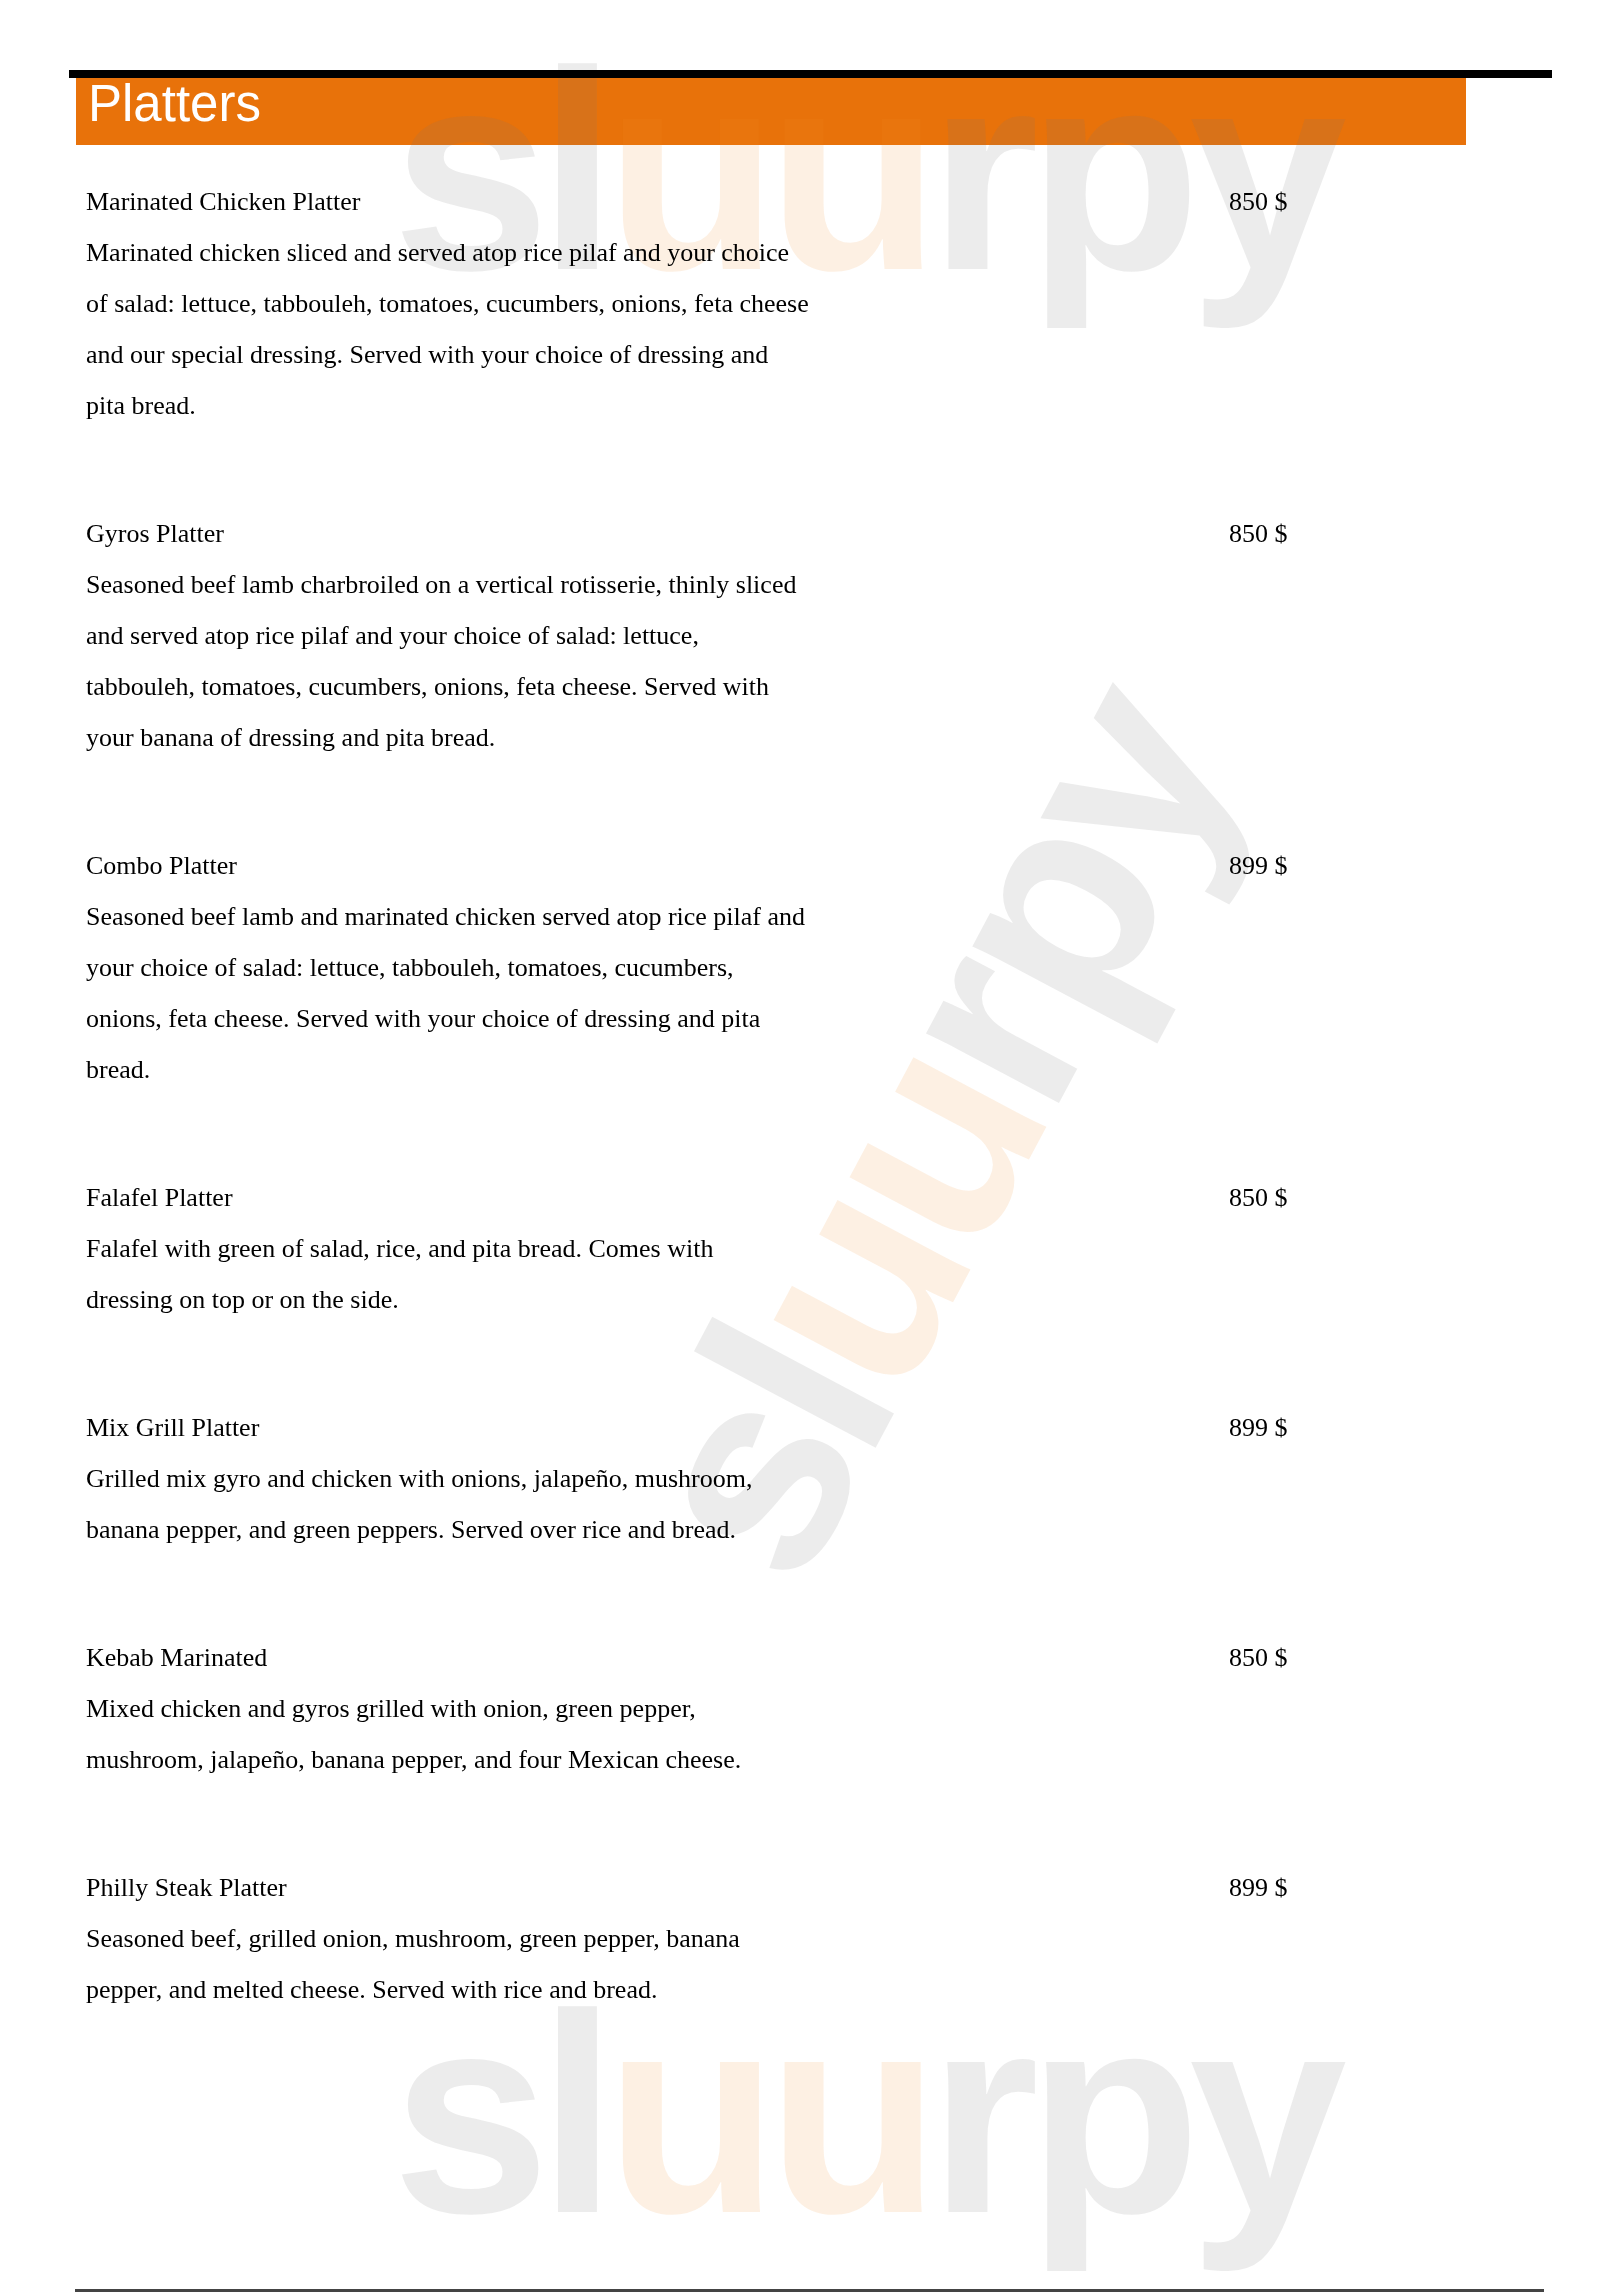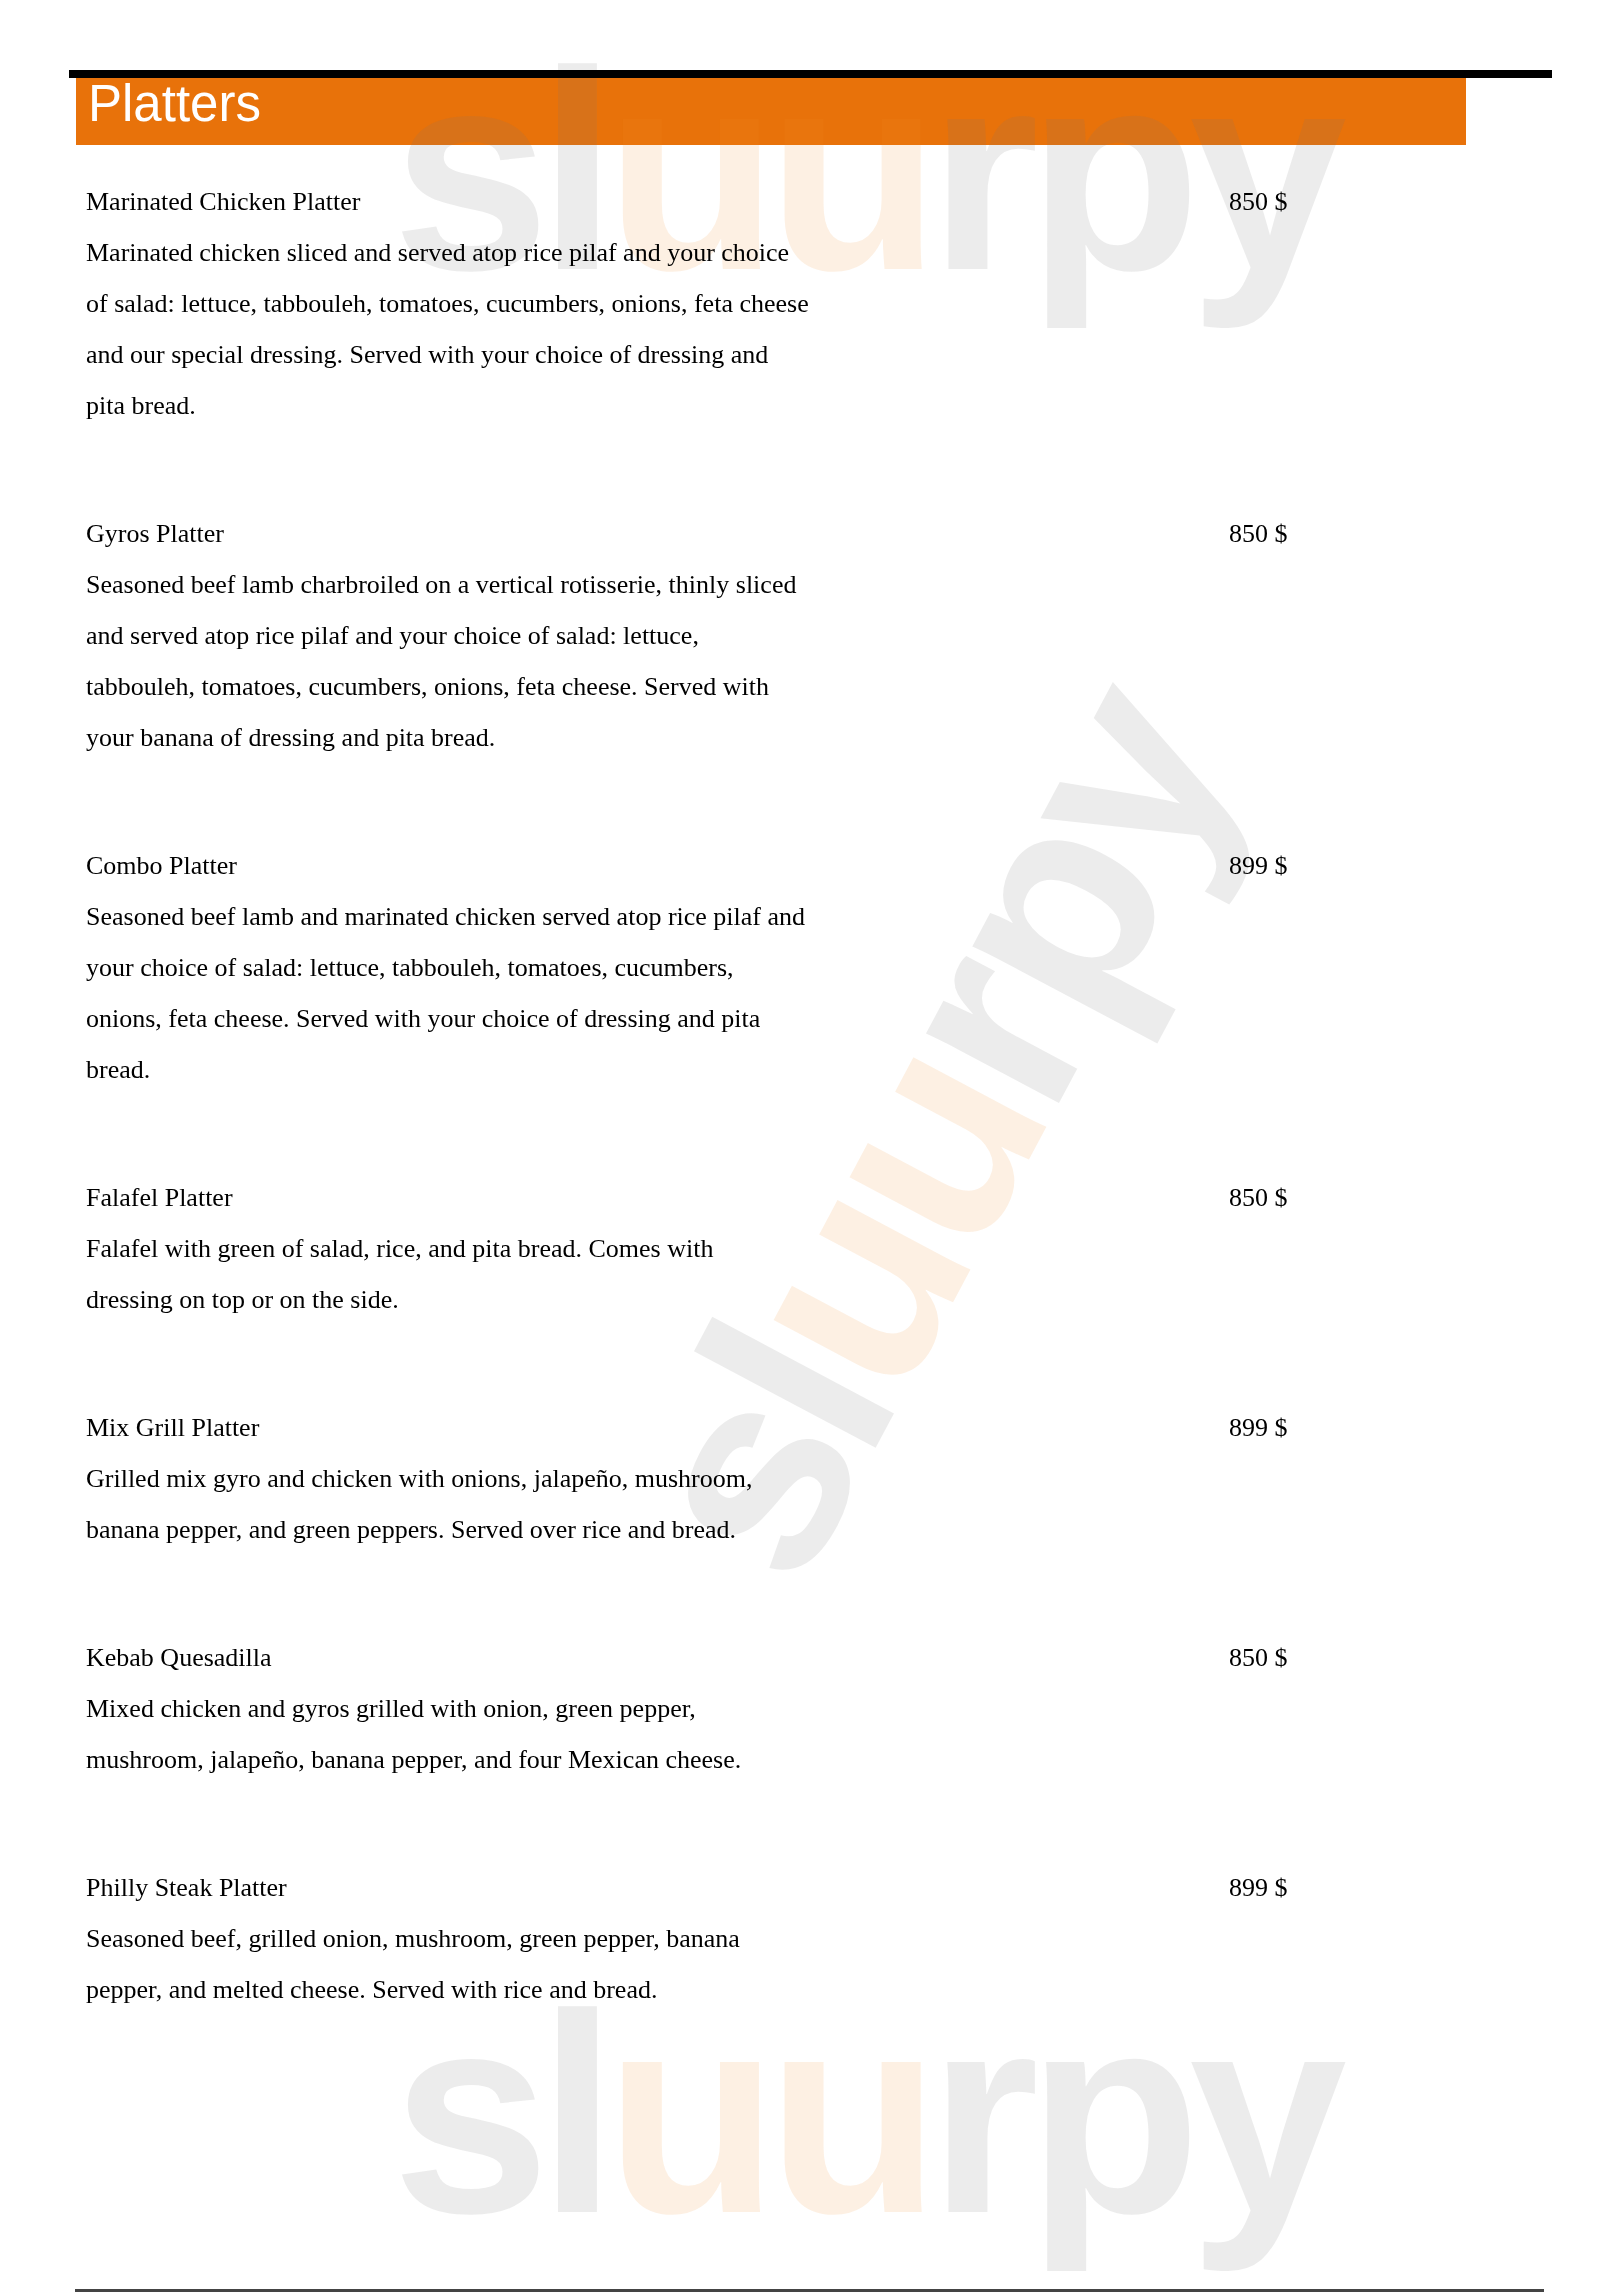--- a/index.html
+++ b/index.html
@@ -68,21 +68,21 @@
   </div>
 
   <div class="item">
     <span class="item-title">Mix Grill Platter</span>
     <span class="item-price">899 $</span>
     <span class="desc-line">Grilled mix gyro and chicken with onions, jalapeño, mushroom,</span>
     <span class="desc-line">banana pepper, and green peppers. Served over rice and bread.</span>
   </div>
 
   <div class="item">
-    <span class="item-title">Kebab Quesadilla</span>
+    <span class="item-title">Kebab Marinated</span>
     <span class="item-price">850 $</span>
     <span class="desc-line">Mixed chicken and gyros grilled with onion, green pepper,</span>
     <span class="desc-line">mushroom, jalapeño, banana pepper, and four Mexican cheese.</span>
   </div>
 
   <div class="item">
     <span class="item-title">Philly Steak Platter</span>
     <span class="item-price">899 $</span>
     <span class="desc-line">Seasoned beef, grilled onion, mushroom, green pepper, banana</span>
     <span class="desc-line">pepper, and melted cheese. Served with rice and bread.</span>

